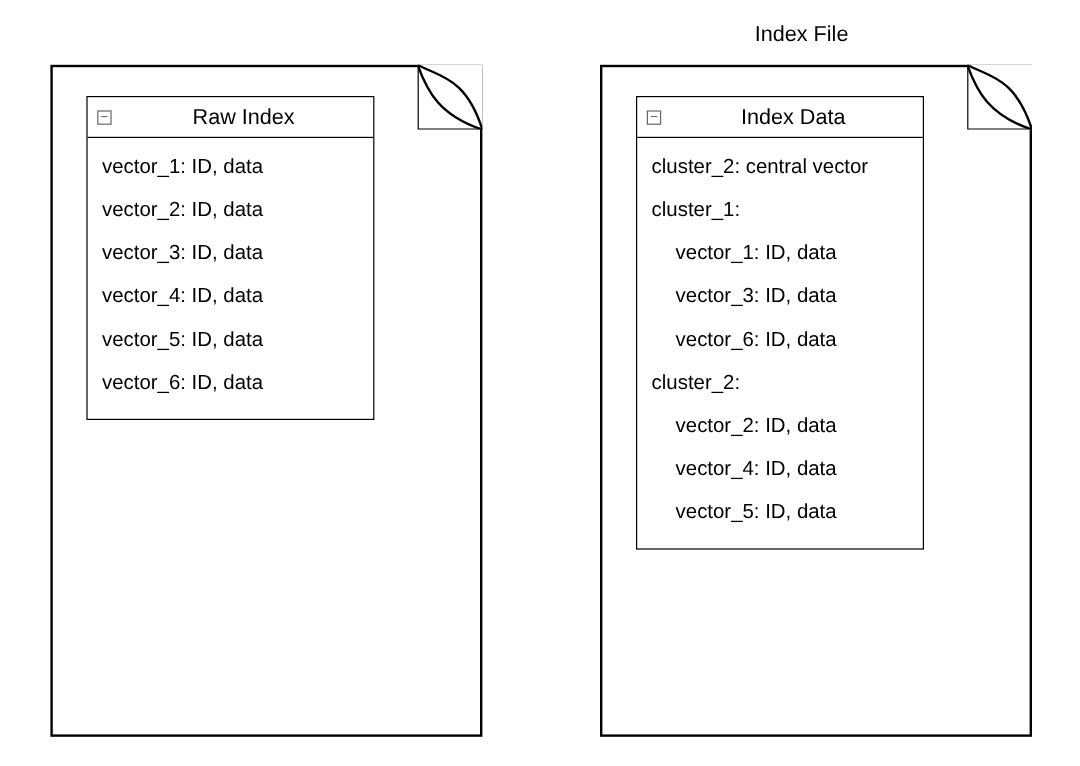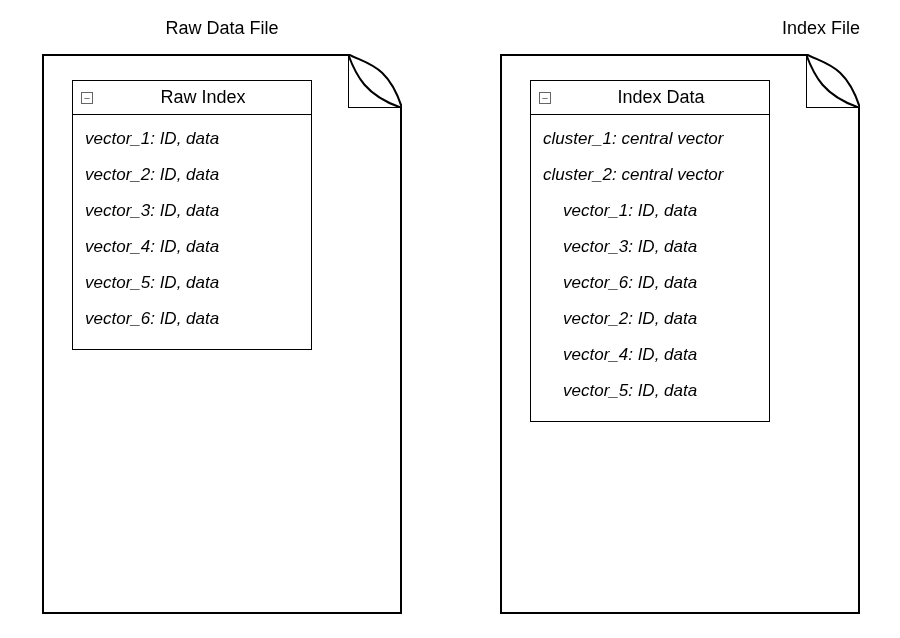--- a/index.html
+++ b/index.html
@@ -16,21 +16,21 @@
     width: 900px; height: 638px;
   }
   .file-title {
     position: absolute;
     top: 18px;
     width: 360px;
     text-align: center;
     font-size: 18px;
   }
   .file-title.left  { left: 42px; }
-  .file-title.right { left: 500px; text-align: right; }
+  .file-title.right { left: 488px; }
 
   .page {
     position: absolute;
     top: 54px;
     width: 360px;
     height: 560px;
     border: 2px solid #000;
     background: #fff;
   }
   .page.left  { left: 42px; }
@@ -72,37 +72,35 @@
     border: 1px solid #666;
     font-size: 11px;
     line-height: 10px;
     text-align: center;
     color: #555;
     background: #fff;
     user-select: none;
   }
   .panel-body {
     padding: 6px 10px 12px 10px;
-    font-style: italic;
   }
   .line {
     padding: 8px 0 8px 2px;
     white-space: nowrap;
     font-size: 17px;
   }
   .line.indent {
     padding-left: 22px;
   }
 </style>
 </head>
 <body>
 
 <div class="canvas">
 
-  <div class="file-title left">Raw Data File</div>
 
   <div class="page left">
     <div class="dogear-mask"></div>
     <svg class="dogear" viewBox="0 0 54 54">
       <polyline points="0,0 0,54 54,54" fill="none" stroke="#000" stroke-width="2"></polyline>
       <path d="M0,0 C18,10 40,10 54,54" fill="none" stroke="#000" stroke-width="2"></path>
       <path d="M0,0 C8,22 18,42 54,54" fill="none" stroke="#000" stroke-width="2"></path>
     </svg>
 
     <div class="panel">
@@ -130,25 +128,26 @@
       <path d="M0,0 C18,10 40,10 54,54" fill="none" stroke="#000" stroke-width="2"></path>
       <path d="M0,0 C8,22 18,42 54,54" fill="none" stroke="#000" stroke-width="2"></path>
     </svg>
 
     <div class="panel">
       <div class="panel-header">
         <span class="collapse-box">−</span>
         <span>Index Data</span>
       </div>
       <div class="panel-body" id="index-body">
-          <div class="line">cluster_1: central vector</div>
           <div class="line">cluster_2: central vector</div>
+          <div class="line">cluster_1:</div>
           <div class="line indent">vector_1: ID, data</div>
           <div class="line indent">vector_3: ID, data</div>
           <div class="line indent">vector_6: ID, data</div>
+          <div class="line">cluster_2:</div>
           <div class="line indent">vector_2: ID, data</div>
           <div class="line indent">vector_4: ID, data</div>
           <div class="line indent">vector_5: ID, data</div>
         </div>
     </div>
   </div>
 
 </div>
 
 </body></html>

